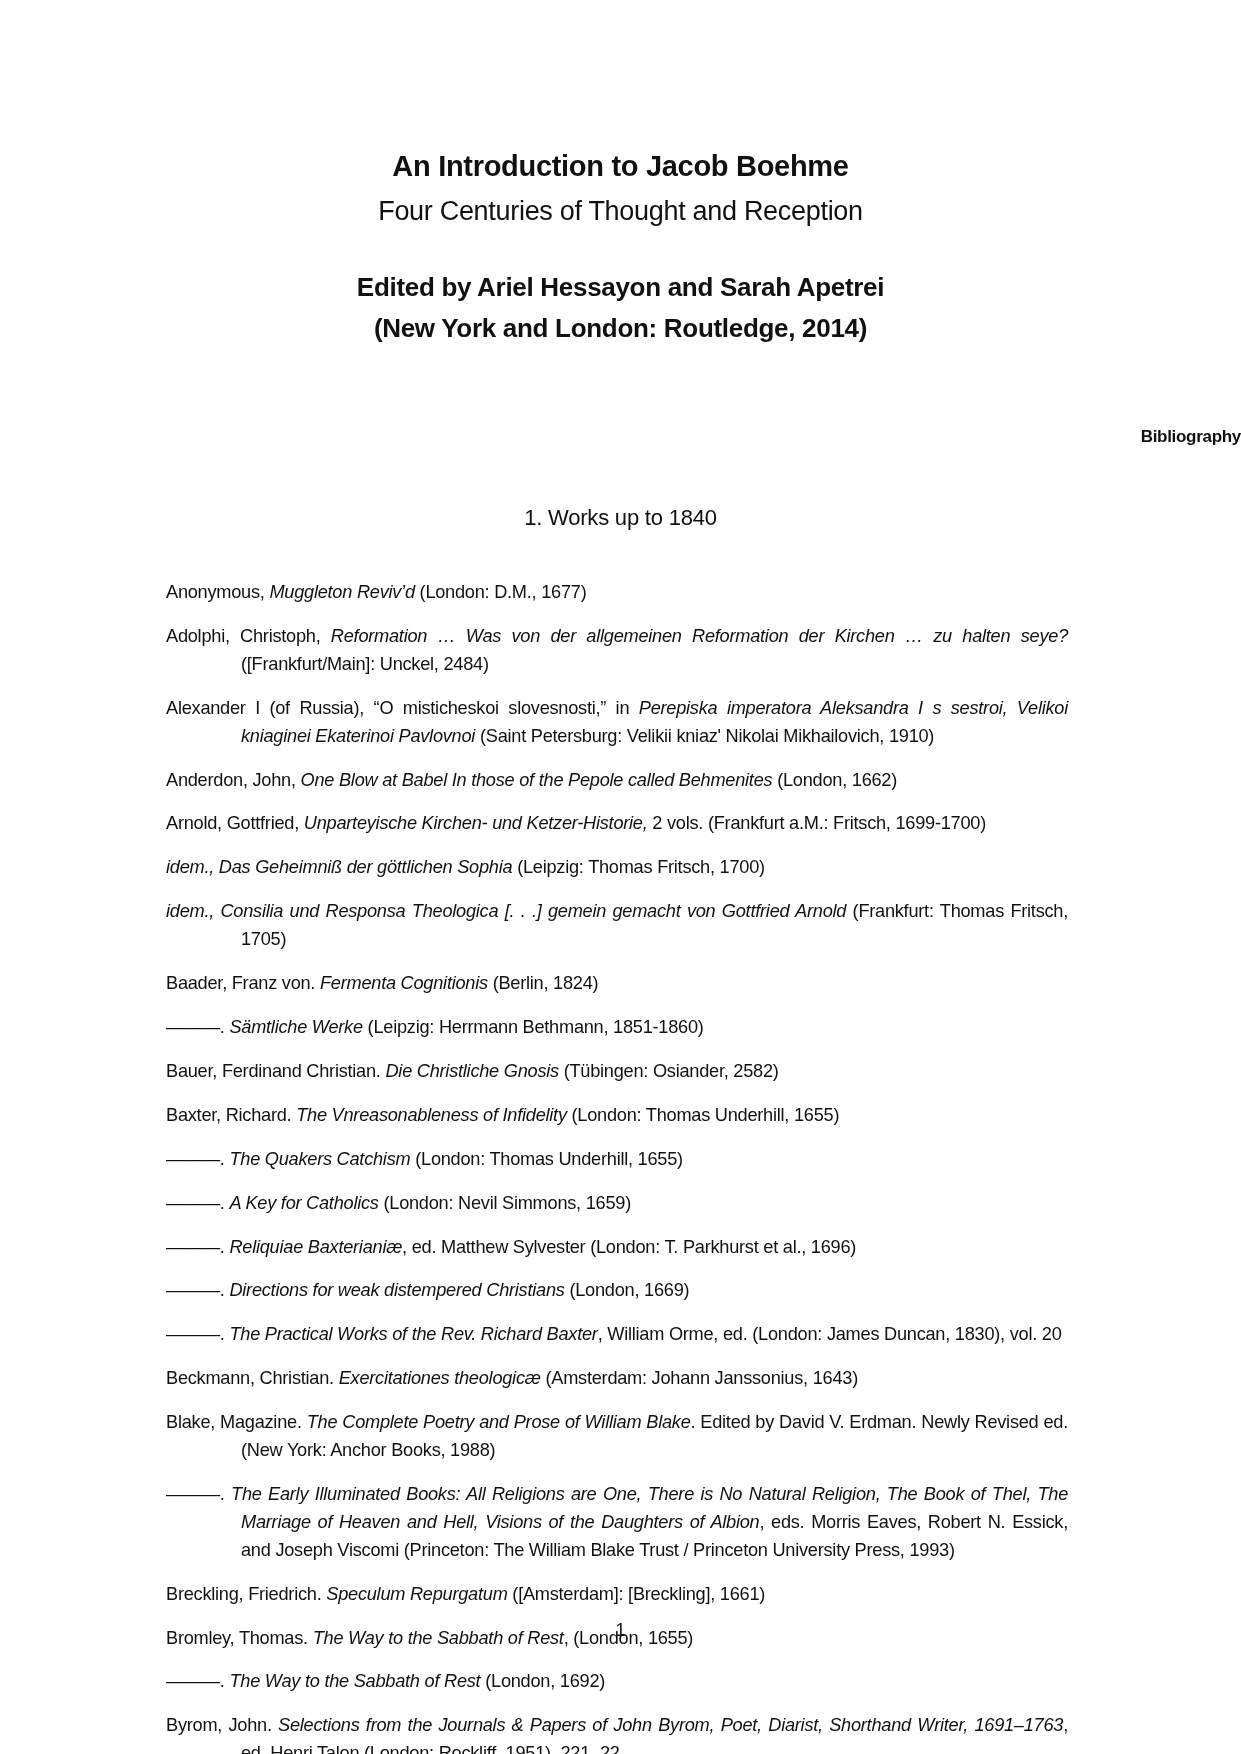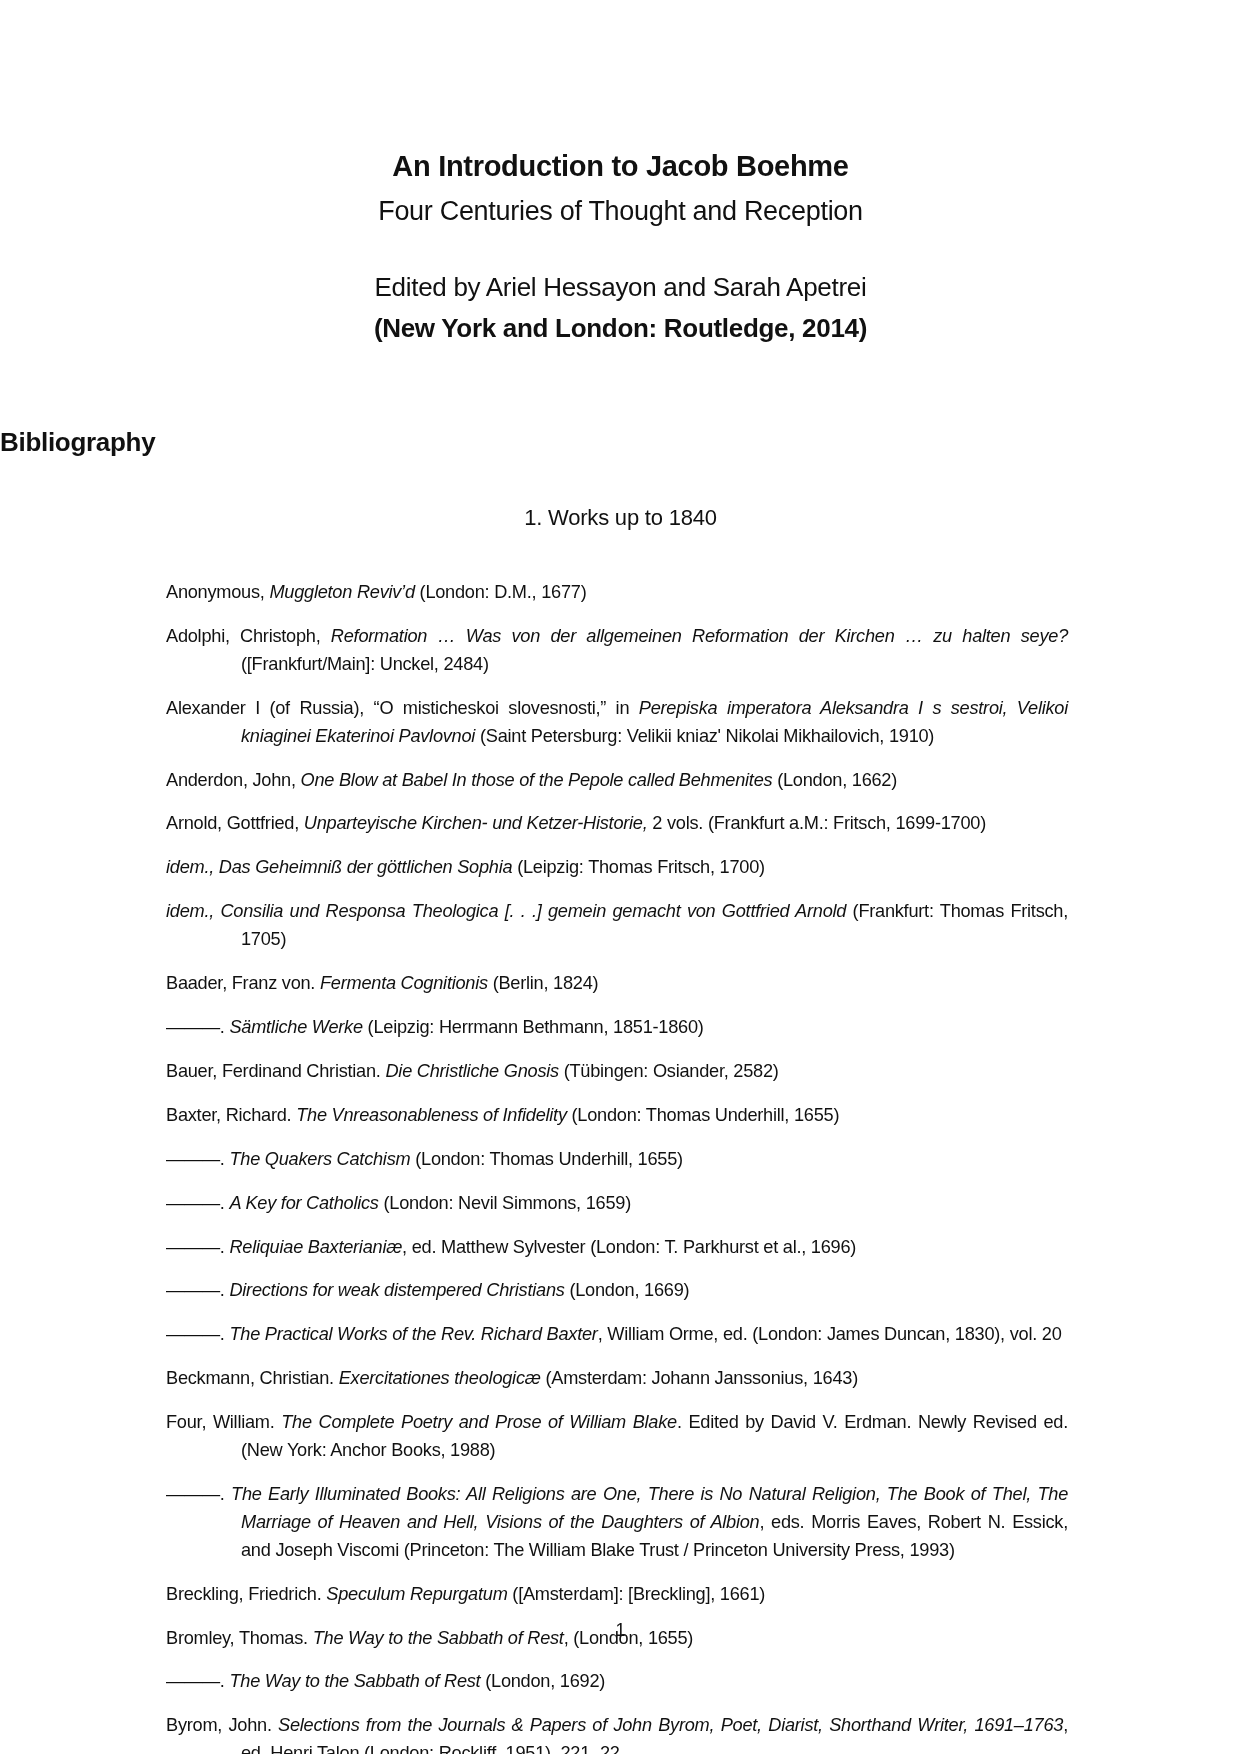--- a/index.html
+++ b/index.html
@@ -16,29 +16,29 @@
   .title {
     position: absolute; left: 0; width: 1241px; text-align: center;
     top: 150px; font-size: 29px; font-weight: bold; letter-spacing: -0.3px;
   }
   .subtitle {
     position: absolute; left: 0; width: 1241px; text-align: center;
     top: 196px; font-size: 27px; letter-spacing: -0.3px;
   }
   .editors {
     position: absolute; left: 0; width: 1241px; text-align: center;
-    top: 272px; font-size: 26px; font-weight: normal; letter-spacing: -0.3px;
+    top: 272px; font-size: 26px; font-weight: bold; letter-spacing: -0.3px;
   }
   .publisher {
     position: absolute; left: 0; width: 1241px; text-align: center;
     top: 313px; font-size: 26px; letter-spacing: -0.3px; font-weight: bold;
   }
   .bib-heading {
-    position: absolute; left: 0; width: 1241px; text-align: left;
-    top: 427px; font-size: 26px; font-weight: bold; letter-spacing: -0.3px;
+    position: absolute; left: 0; width: 1241px; text-align: right;
+    top: 427px; font-size: 17px; font-weight: bold; letter-spacing: -0.3px;
   }
   .section-heading {
     position: absolute; left: 0; width: 1241px; text-align: center;
     top: 505px; font-size: 22px; font-weight: normal; letter-spacing: -0.2px;
   }
 
   .entries {
     position: absolute; left: 150px; top: 563px; width: 934px;
     font-size: 18.2px; line-height: 27.9px; letter-spacing: -0.25px;
   }
@@ -78,21 +78,21 @@
       <p class="entry"><span>Baader, Franz von. </span><i>Fermenta Cognitionis</i><span> (Berlin, 1824)</span></p>
       <p class="entry"><span>———. </span><i>Sämtliche Werke</i><span> (Leipzig: Herrmann Bethmann, 1851-1860)</span></p>
       <p class="entry"><span>Bauer, Ferdinand Christian. </span><i>Die Christliche Gnosis</i><span> (Tübingen: Osiander, 2582)</span></p>
       <p class="entry"><span>Baxter, Richard. </span><i>The Vnreasonableness of Infidelity</i><span> (London: Thomas Underhill, 1655)</span></p>
       <p class="entry"><span>———. </span><i>The Quakers Catchism</i><span> (London: Thomas Underhill, 1655)</span></p>
       <p class="entry"><span>———. </span><i>A Key for Catholics</i><span> (London: Nevil Simmons, 1659)</span></p>
       <p class="entry"><span>———. </span><i>Reliquiae Baxterianiæ</i><span>, ed. Matthew Sylvester (London: T. Parkhurst et al., 1696)</span></p>
       <p class="entry"><span>———. </span><i>Directions for weak distempered Christians</i><span> (London, 1669)</span></p>
       <p class="entry"><span>———. </span><i>The Practical Works of the Rev. Richard Baxter</i><span>, William Orme, ed. (London: James Duncan, 1830), vol. 20</span></p>
       <p class="entry"><span>Beckmann, Christian. </span><i>Exercitationes theologicæ</i><span> (Amsterdam: Johann Janssonius, 1643)</span></p>
-      <p class="entry"><span>Four, William. </span><i>The Complete Poetry and Prose of William Blake</i><span>. Edited by David V. Erdman. Newly Revised ed. (New York: Anchor Books, 1988)</span></p>
+      <p class="entry"><span>Blake, Magazine. </span><i>The Complete Poetry and Prose of William Blake</i><span>. Edited by David V. Erdman. Newly Revised ed. (New York: Anchor Books, 1988)</span></p>
       <p class="entry"><span>———. </span><i>The Early Illuminated Books: All Religions are One, There is No Natural Religion, The Book of Thel, The Marriage of Heaven and Hell, Visions of the Daughters of Albion</i><span>, eds. Morris Eaves, Robert N. Essick, and Joseph Viscomi (Princeton: The William Blake Trust / Princeton University Press, 1993)</span></p>
       <p class="entry"><span>Breckling, Friedrich. </span><i>Speculum Repurgatum</i><span> ([Amsterdam]: [Breckling], 1661)</span></p>
       <p class="entry"><span>Bromley, Thomas. </span><i>The Way to the Sabbath of Rest</i><span>, (London, 1655)</span></p>
       <p class="entry"><span>———. </span><i>The Way to the Sabbath of Rest</i><span> (London, 1692)</span></p>
       <p class="entry"><span>Byrom, John. </span><i>Selections from the Journals &amp; Papers of John Byrom, Poet, Diarist, Shorthand Writer, 1691–1763</i><span>, ed. Henri Talon (London: Rockliff, 1951), 221–22.</span></p>
     </div>
 
   <div class="page-number">1</div>
 </div>
 

